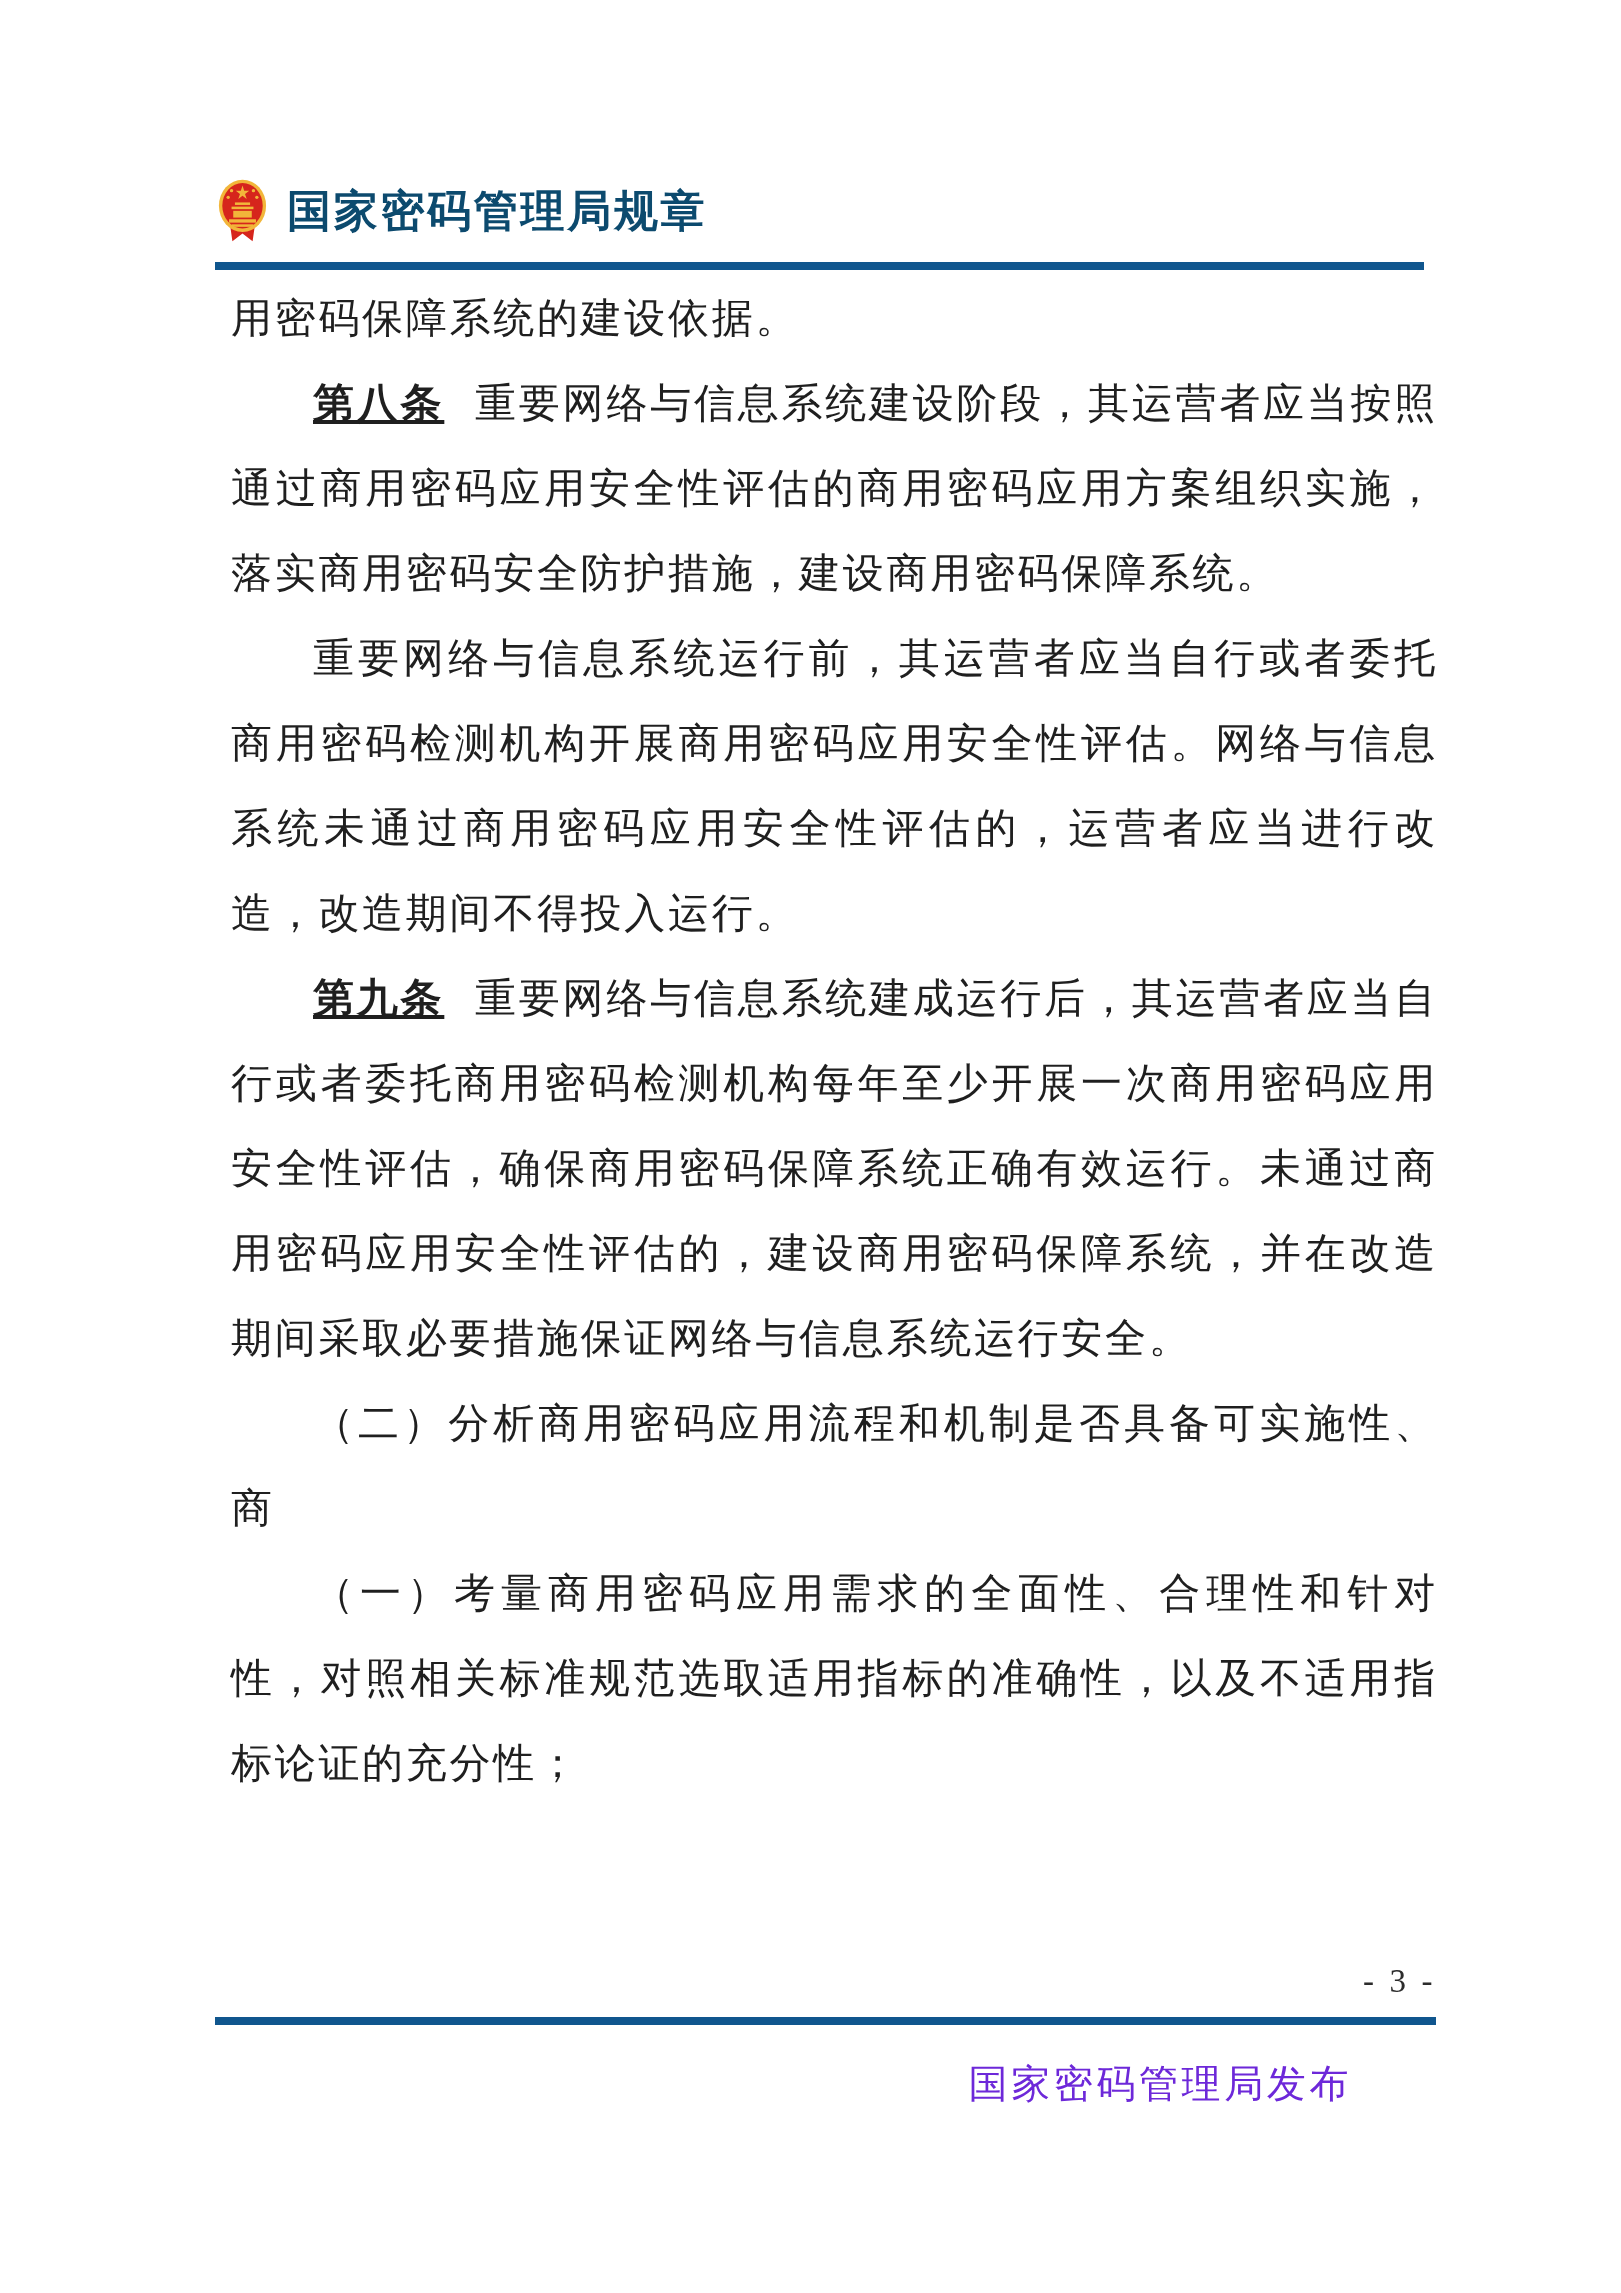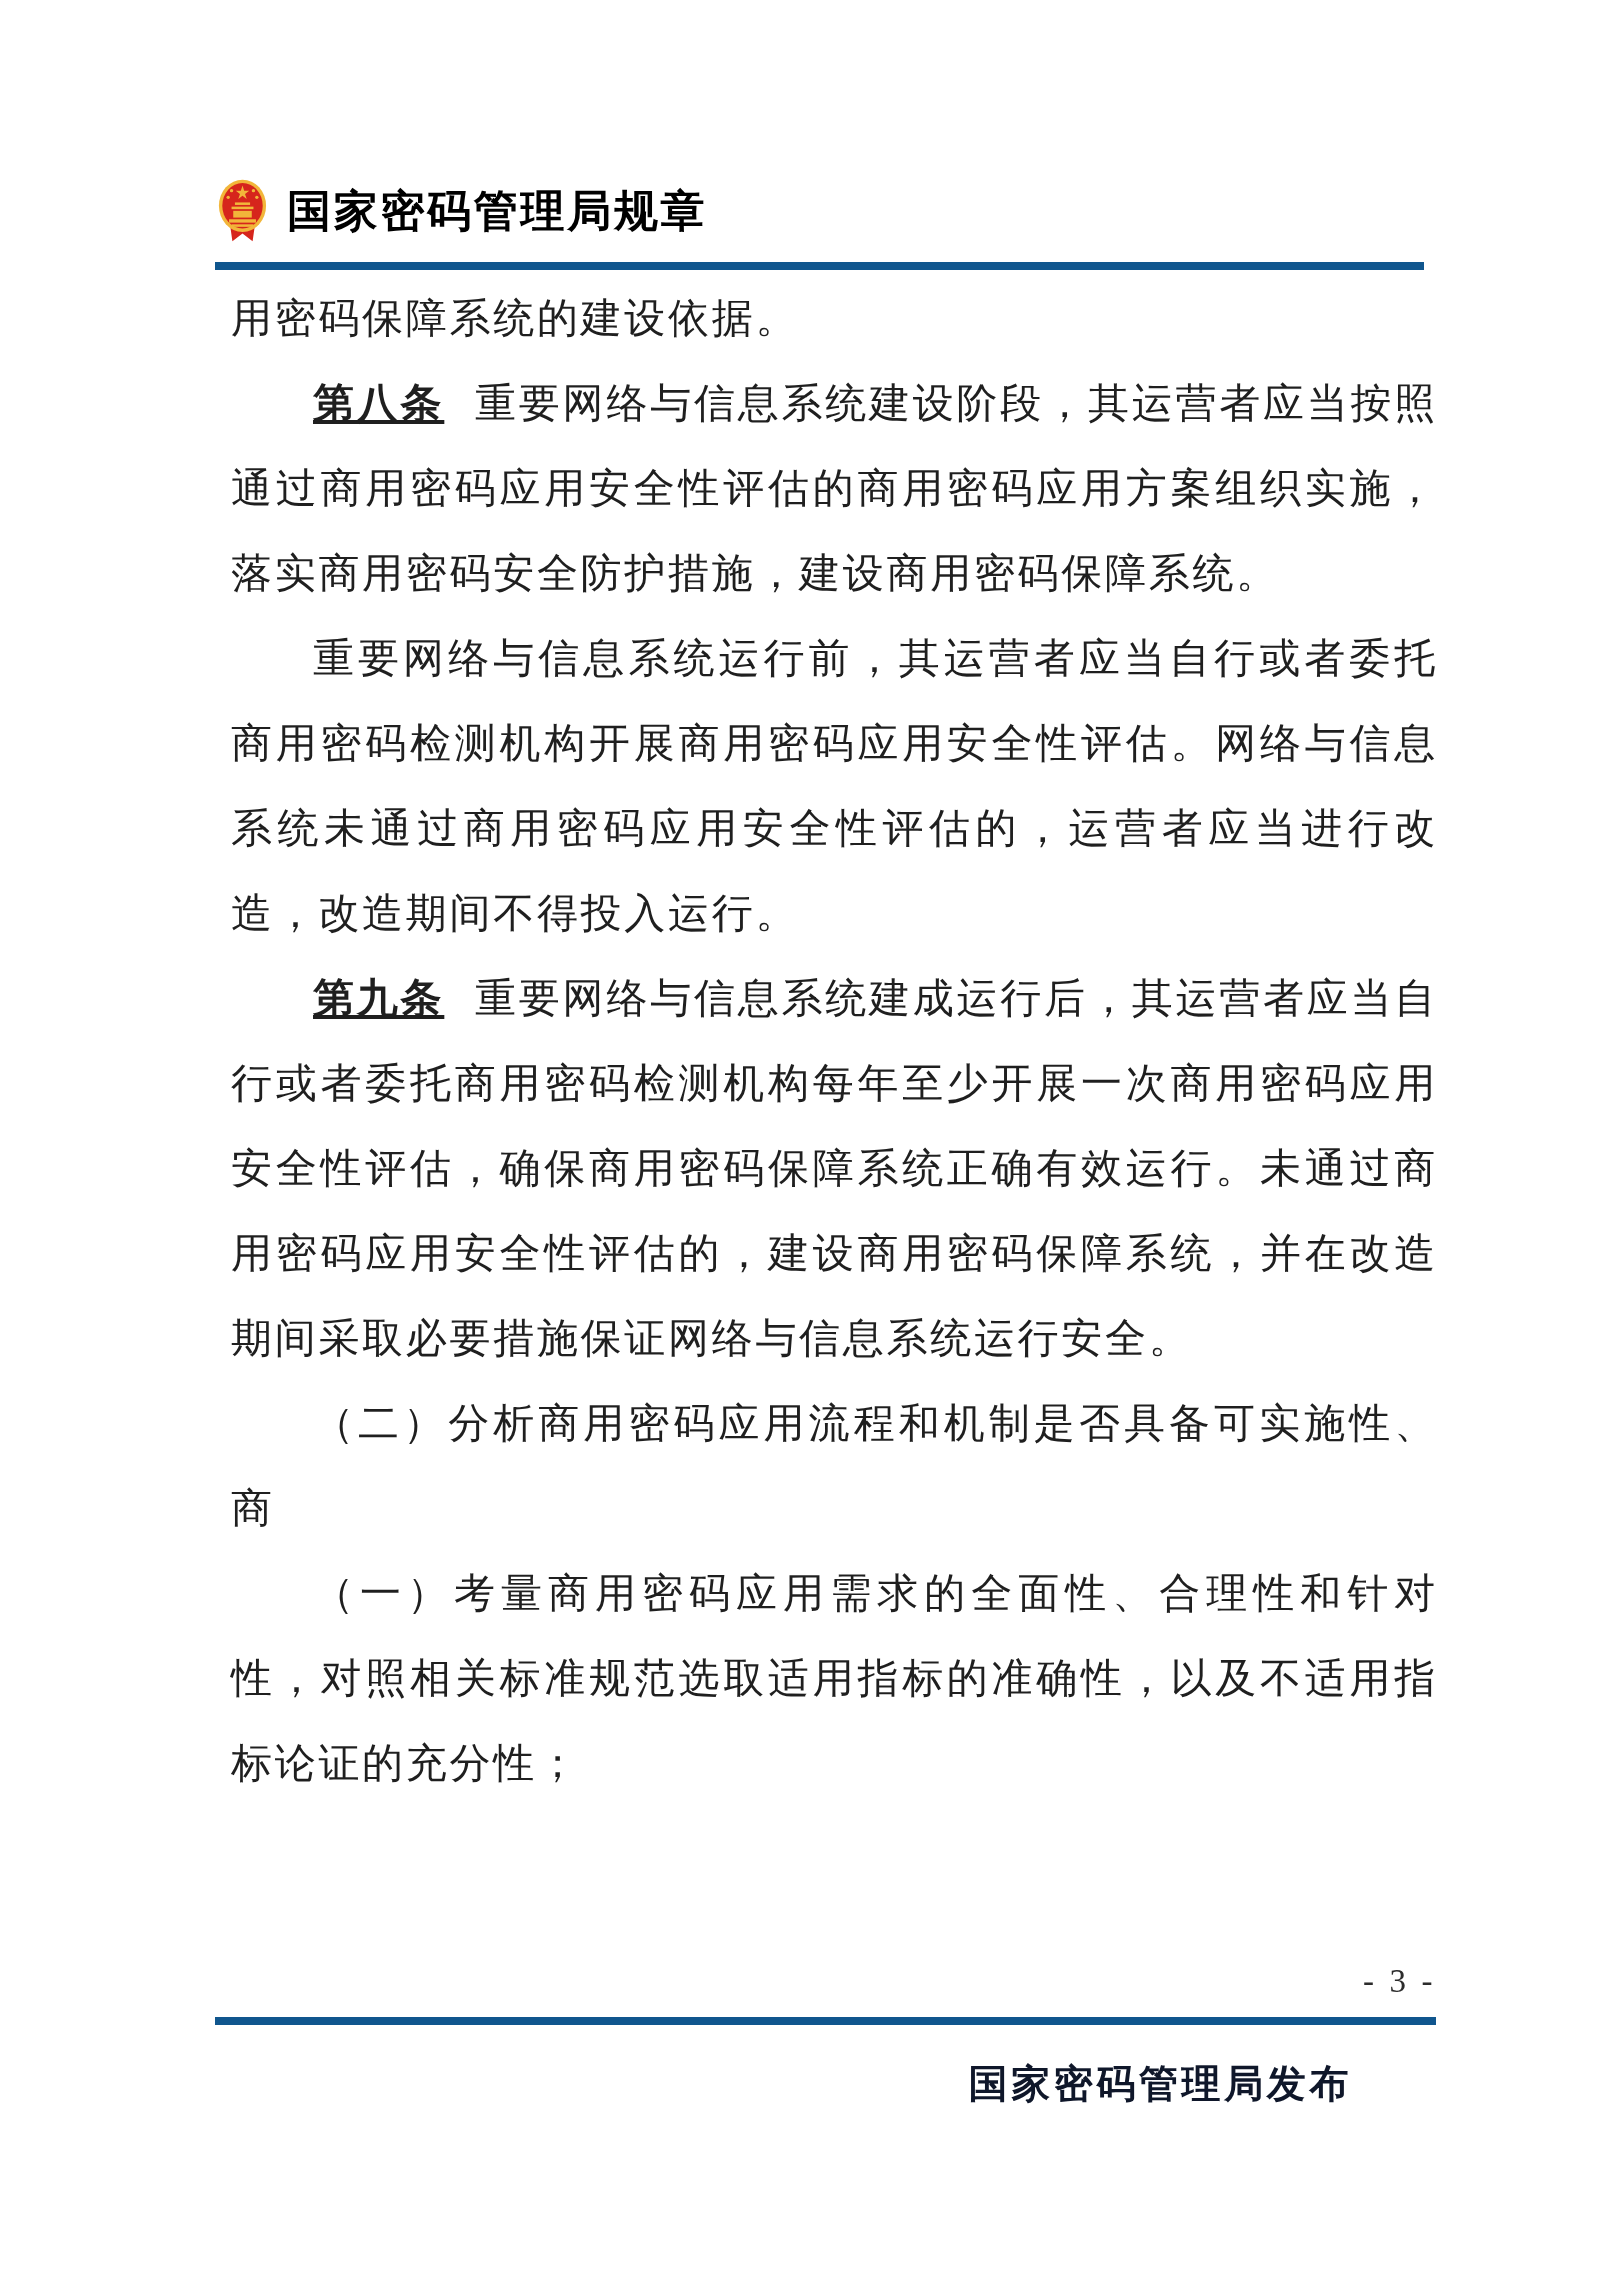--- a/index.html
+++ b/index.html
@@ -18,21 +18,21 @@
     position: absolute;
     left: 217px; top: 178px;
     width: 51px; height: 64px;
   }
   .page-title {
     position: absolute;
     left: 287px; top: 182px;
     font-size: 44px;
     font-weight: bold;
     letter-spacing: 2.7px;
-    color: #000000;
+    color: #0c4a6e;
     font-family: Liberation Mono, monospace;
     white-space: nowrap;
   }
   .header-rule {
     position: absolute;
     left: 215px; top: 262px;
     width: 1209px; height: 8px;
     background: #10568e;
   }
 
@@ -72,23 +72,23 @@
     position: absolute;
     left: 215px; top: 2017px;
     width: 1221px; height: 8px;
     background: #10568e;
   }
   .publisher {
     position: absolute;
     top: 2057px;
     right: 270px;
     font-size: 39px;
-    font-weight: bold;
+    font-weight: normal;
     letter-spacing: 3.6px;
-    color: #0f172a;
+    color: #6d28d9;
     font-family: "Liberation Serif", "DejaVu Serif", serif;
     white-space: nowrap;
   }
 </style>
 </head>
 <body>
 
 <div class="page">
 
   <div class="header">

